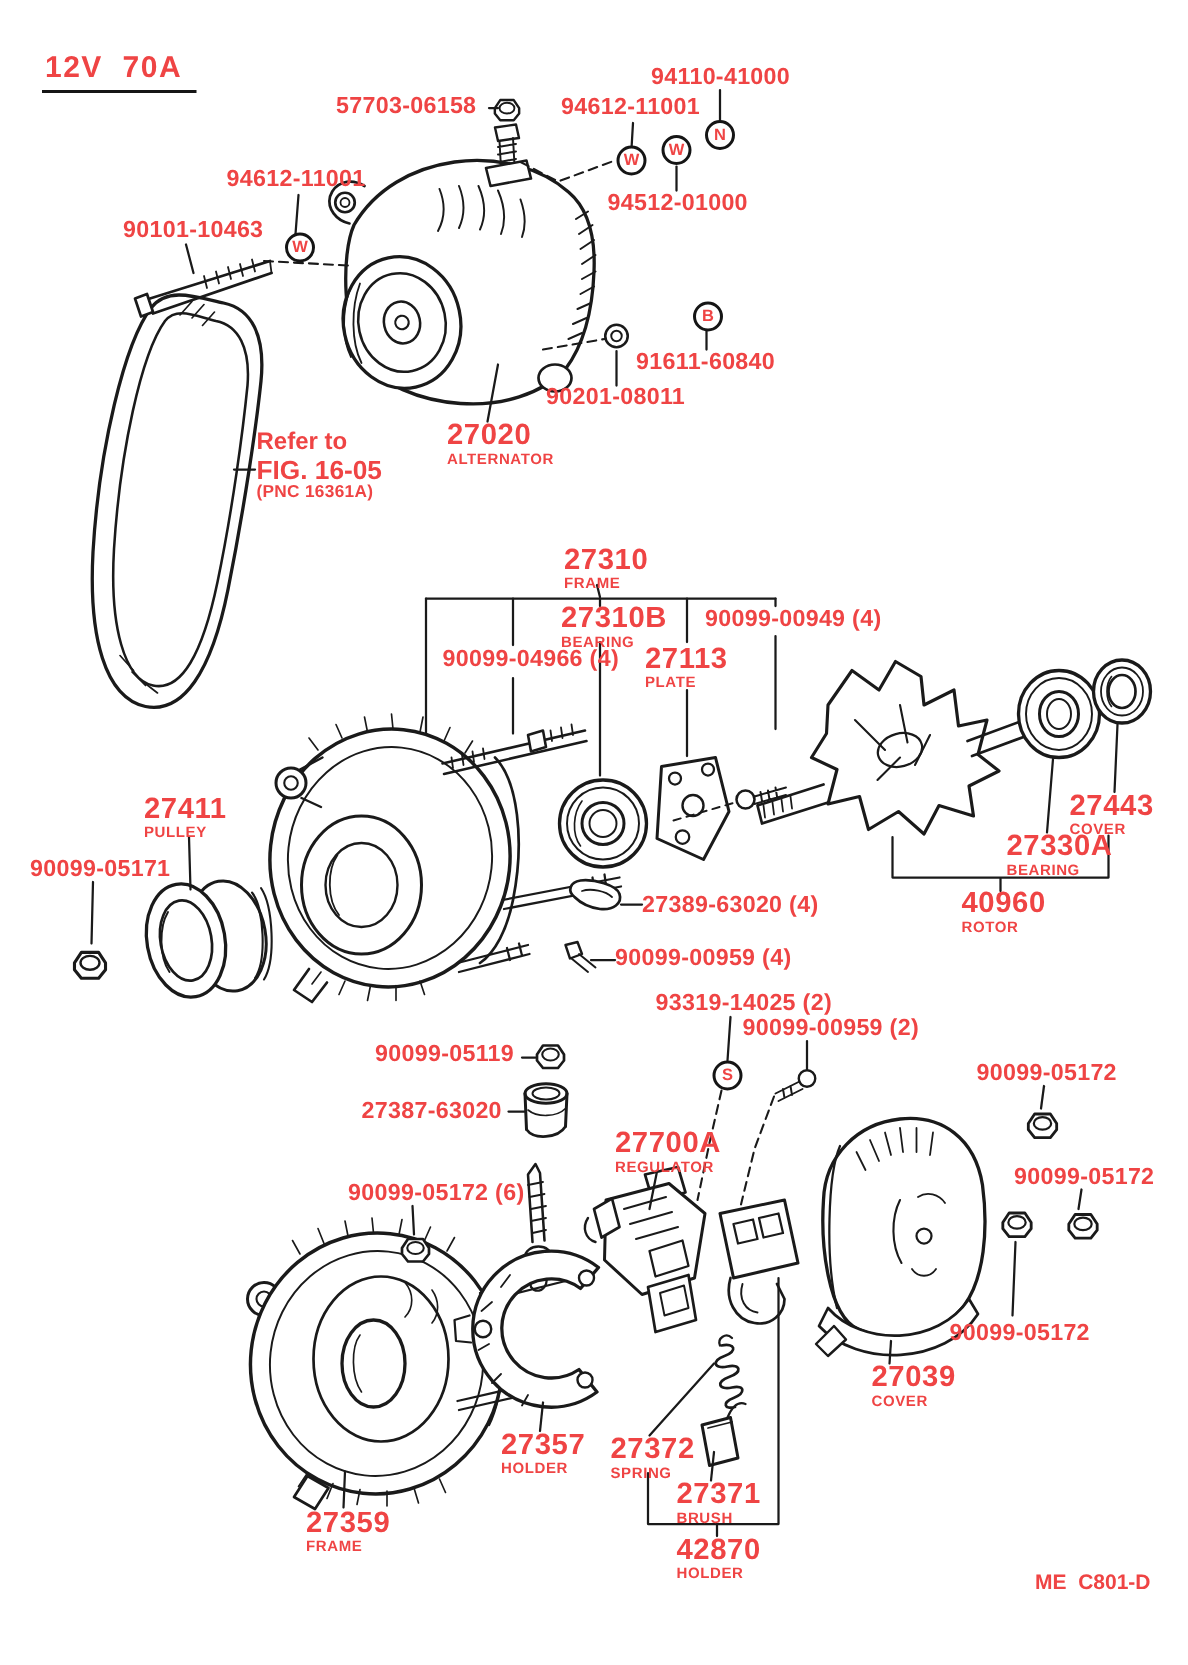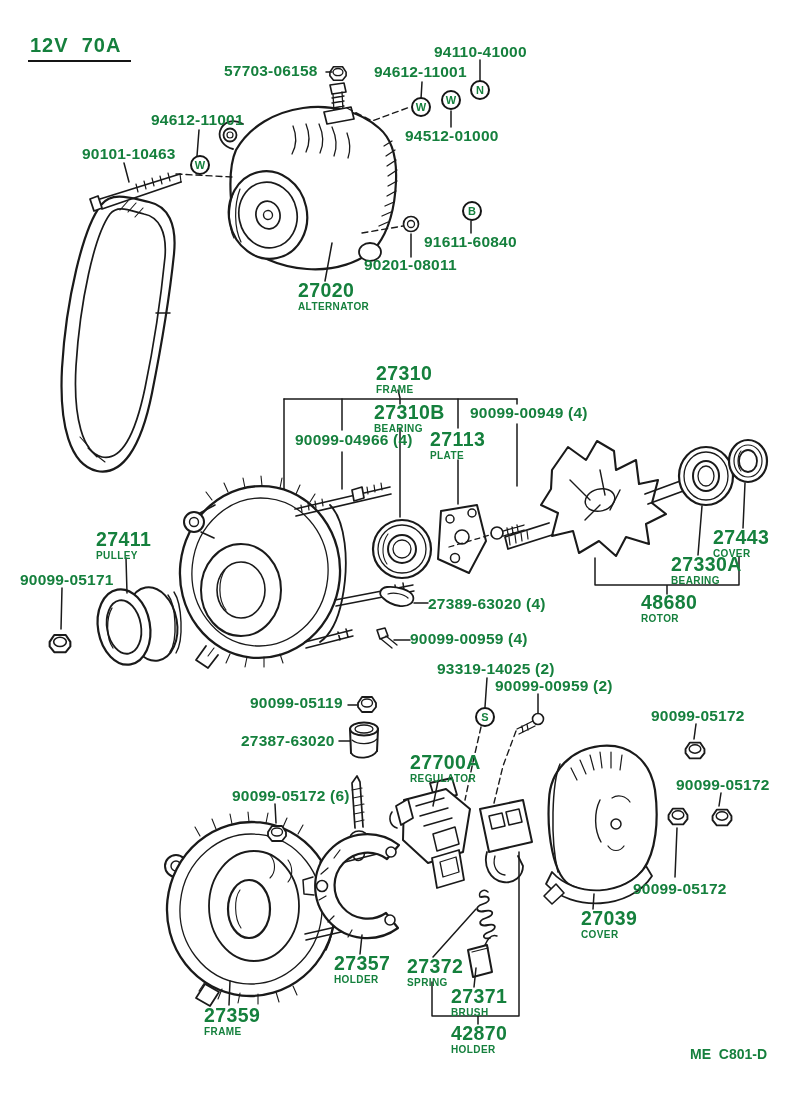--- a/index.html
+++ b/index.html
@@ -1,17 +1,17 @@
 <!DOCTYPE html>
 <html><head>
 <meta charset="utf-8">
 <style>
   html,body{margin:0;padding:0;background:#ffffff;}
   #stage{position:relative;width:792px;height:1110px;background:#ffffff;overflow:hidden;
-         font-family:"Liberation Sans",sans-serif;color:#15803d;}
+         font-family:"Liberation Sans",sans-serif;color:#ef4444;}
   #art{position:absolute;left:0;top:0;}
   .lbl{position:absolute;display:flex;flex-direction:column;line-height:1.02;white-space:nowrap;}
   .lbl .num{font-weight:bold;font-size:15.5px;letter-spacing:.2px;}
   .lbl.big .num{font-size:19.5px;letter-spacing:.4px;}
   .lbl .sub{font-weight:bold;font-size:10px;letter-spacing:.4px;margin-top:1px;}
   .title{position:absolute;left:28px;top:34px;font-weight:bold;font-size:20px;letter-spacing:1px;
          border-bottom:2.5px solid #151515;padding:0 10px 3px 2px;white-space:pre;}
   .code{position:absolute;left:690px;top:1046px;font-weight:bold;font-size:14px;white-space:pre;}
   .note{position:absolute;left:171px;top:287px;line-height:1.05;white-space:nowrap;}
   .note .n1{font-weight:bold;font-size:16px;}
@@ -322,20 +322,25 @@
     <path d="M230,981 L229,1005"></path>
     <path d="M362,935 L360,954"></path>
     <path d="M433,957 L476,909"></path>
     <path d="M476,968 L474,987"></path>
     <path d="M432,982 L432,1016 M432,1016 L519,1016 M519,1016 L519,852 M478,1016 L478,1024"></path>
   </g>
 </svg>
 
 <div class="title">12V  70A</div>
 <div class="code">ME  C801-D</div>
+<div class="note">
+  <div class="n1">Refer to</div>
+  <div class="n2">FIG. 16-05</div>
+  <div class="n3">(PNC 16361A)</div>
+</div>
 
 <div class="lbl" style="left:224px;top:63px">
       <span class="num">57703-06158</span>
     </div>
 <div class="lbl" style="left:374px;top:64px">
       <span class="num">94612-11001</span>
     </div>
 <div class="lbl" style="left:434px;top:44px">
       <span class="num">94110-41000</span>
     </div>
@@ -378,21 +383,21 @@
     </div>
 <div class="lbl big" style="left:713px;top:528px">
       <span class="num">27443</span>
       <span class="sub">COVER</span>
     </div>
 <div class="lbl big" style="left:671px;top:555px">
       <span class="num">27330A</span>
       <span class="sub">BEARING</span>
     </div>
 <div class="lbl big" style="left:641px;top:593px">
-      <span class="num">48680</span>
+      <span class="num">40960</span>
       <span class="sub">ROTOR</span>
     </div>
 <div class="lbl big" style="left:96px;top:530px">
       <span class="num">27411</span>
       <span class="sub">PULLEY</span>
     </div>
 <div class="lbl" style="left:20px;top:572px">
       <span class="num">90099-05171</span>
     </div>
 <div class="lbl" style="left:428px;top:596px">

